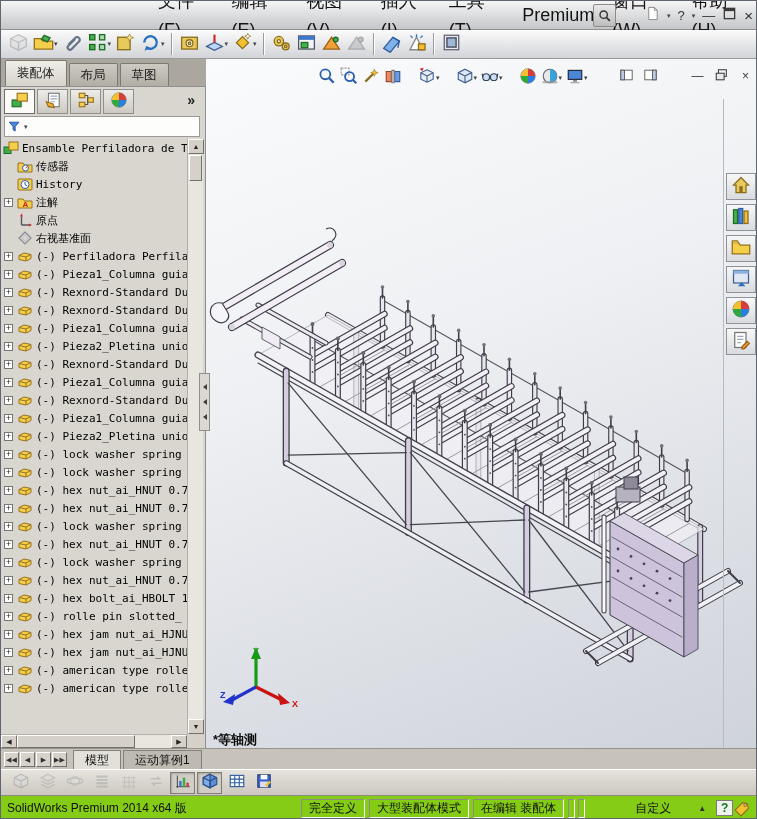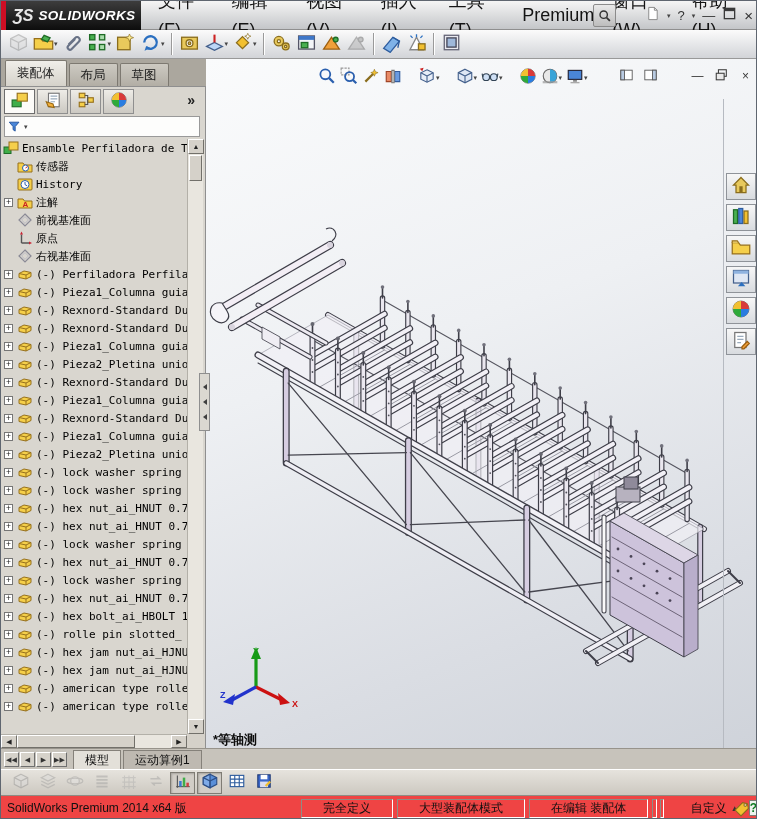--- a/index.html
+++ b/index.html
@@ -112,43 +112,38 @@
     border:1px solid #85817a;border-bottom:none;margin-right:2px;}
   .btab.active{background:#e3e0d9;}
 
   .motionbar{position:absolute;left:0;top:768px;width:757px;height:26px;
     background:linear-gradient(#e6e3dd,#ccc8c0);border-top:1px solid #fff;display:flex;align-items:center;padding-left:7px;gap:2px;}
   .mbtn{width:25px;height:22px;display:flex;align-items:center;justify-content:center;border:1px solid transparent;}
   .mbtn svg{width:18px;height:18px;}
   .mbtn.disabled{opacity:.42;filter:grayscale(1);}
   .mbtn.pressed{border-color:#7f7c74;background:#d2cec7;box-shadow:inset 1px 1px 2px rgba(0,0,0,.2);}
 
-  .statusbar{position:absolute;left:0;top:794px;width:757px;height:25px;background:#ef4444;
+  .statusbar{position:absolute;left:0;top:794px;width:757px;height:25px;background:#84cc16;
     border-top:1px solid #8f8c84;font-size:12px;color:#111;display:flex;align-items:center;}
   .sb-left{padding-left:6px;width:300px;flex:none;}
-  .sb-seg{height:19px;line-height:17px;padding:0 21px;margin-right:4px;white-space:nowrap;
+  .sb-seg{height:19px;line-height:17px;padding:0 7px;margin-right:4px;white-space:nowrap;
     border:1px solid;border-color:#8f8c84 #fff #fff #8f8c84;}
   .sb-thin{width:7px;height:19px;margin-right:3px;border:1px solid;border-color:#8f8c84 #fff #fff #8f8c84;}
   .sb-custom{width:86px;text-align:center;margin-left:22px;}
   .sb-arrow{font-size:8px;color:#333;margin:0 10px 0 2px;}
   .sb-help{width:17px;height:16px;border:1px solid #7f7c74;background:#eef3ee;color:#0d7a22;
     font-weight:bold;font-size:12px;text-align:center;line-height:14px;}
   .sb-tag{position:absolute;right:8px;top:4px;width:17px;height:17px;}
 </style>
 </head>
 <body>
 
 <div class="app">
 
   <div class="titlebar">
-    <div class="logo">
-      <span class="redbar"></span>
-      <span class="swirl">ƷS</span>
-      <span class="word">SOLIDWORKS</span>
-    </div>
     <nav class="menubar" id="menubar">
         <span class="menu-item">文件(F)</span>
         <span class="menu-item">编辑(E)</span>
         <span class="menu-item">视图(V)</span>
         <span class="menu-item">插入(I)</span>
         <span class="menu-item">工具(T)</span>
         <span class="menu-item">Premium</span>
         <span class="menu-item">窗口(W)</span>
         <span class="menu-item">帮助(H)</span>
       </nav>
@@ -364,28 +359,20 @@
         </div>
         <div class="tree-row">
           <span class="gutter">
             <span class="expand">+</span>
           </span>
       <span class="ticon"><svg viewBox="0 0 16 16" aria-hidden="true">
               <path d="M1 5h5l1.5 2H15v7H1z" fill="#f5cf4a" stroke="#96701c"></path>
               <text x="8.5" y="13.2" font-size="8" font-weight="bold" fill="#c22" text-anchor="middle" font-family="Liberation Sans,sans-serif">A</text>
             </svg></span>
       <span class="tlabel">注解</span>
-        </div>
-        <div class="tree-row">
-          <span class="gutter"></span>
-      <span class="ticon"><svg viewBox="0 0 16 16" aria-hidden="true">
-              <path d="M8 2 14 8 8 14 2 8z" fill="none" stroke="#8a8a96" stroke-width="1.2"></path>
-              <path d="M8 4.6 11.4 8 8 11.4 4.6 8z" fill="none" stroke="#bbbbc4"></path>
-            </svg></span>
-      <span class="tlabel">前视基准面</span>
         </div>
         <div class="tree-row">
           <span class="gutter"></span>
       <span class="ticon"><svg viewBox="0 0 16 16" aria-hidden="true">
               <path d="M4.5 13V4.5M4.5 13h8.5" stroke="#555" fill="none" stroke-width="1.4"></path>
               <path d="M4.5 1.5 3 4.5h3z" fill="#c23"></path>
               <path d="M15 13l-3-1.5v3z" fill="#c23"></path>
             </svg></span>
       <span class="tlabel">原点</span>
         </div>

